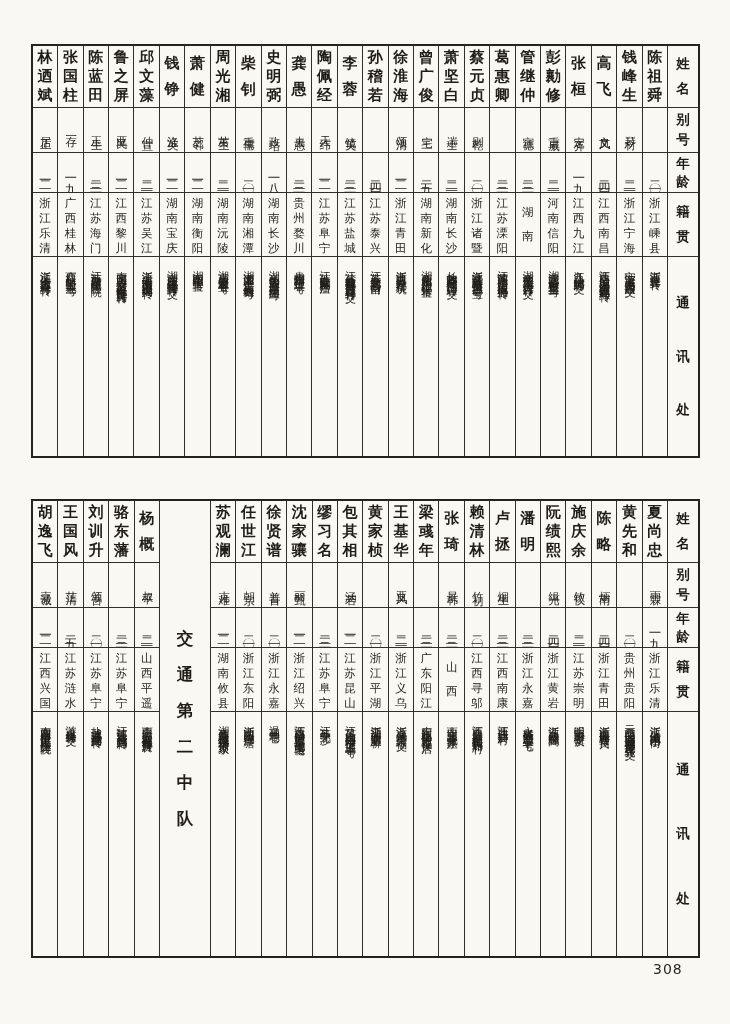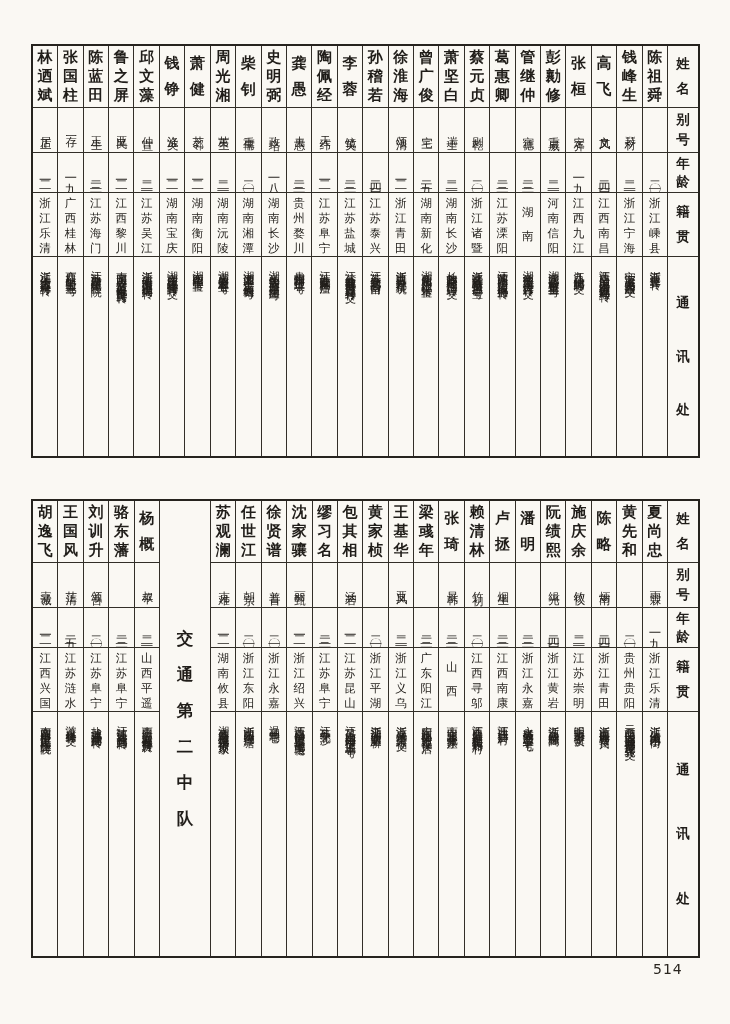--- a/index.html
+++ b/index.html
@@ -1359,14 +1359,14 @@
             <span>西</span>
             <span>兴</span>
             <span>国</span>
           </div>
         </div>
         <div class="cell r-addr addr-cell">
           <div class="vtext">南京四牌楼海记里民生医院转</div>
         </div>
       </div>
     </div>
-  <div class="page-number">514</div>
+  <div class="page-number">308</div>
 </div>
 
 </body></html>

